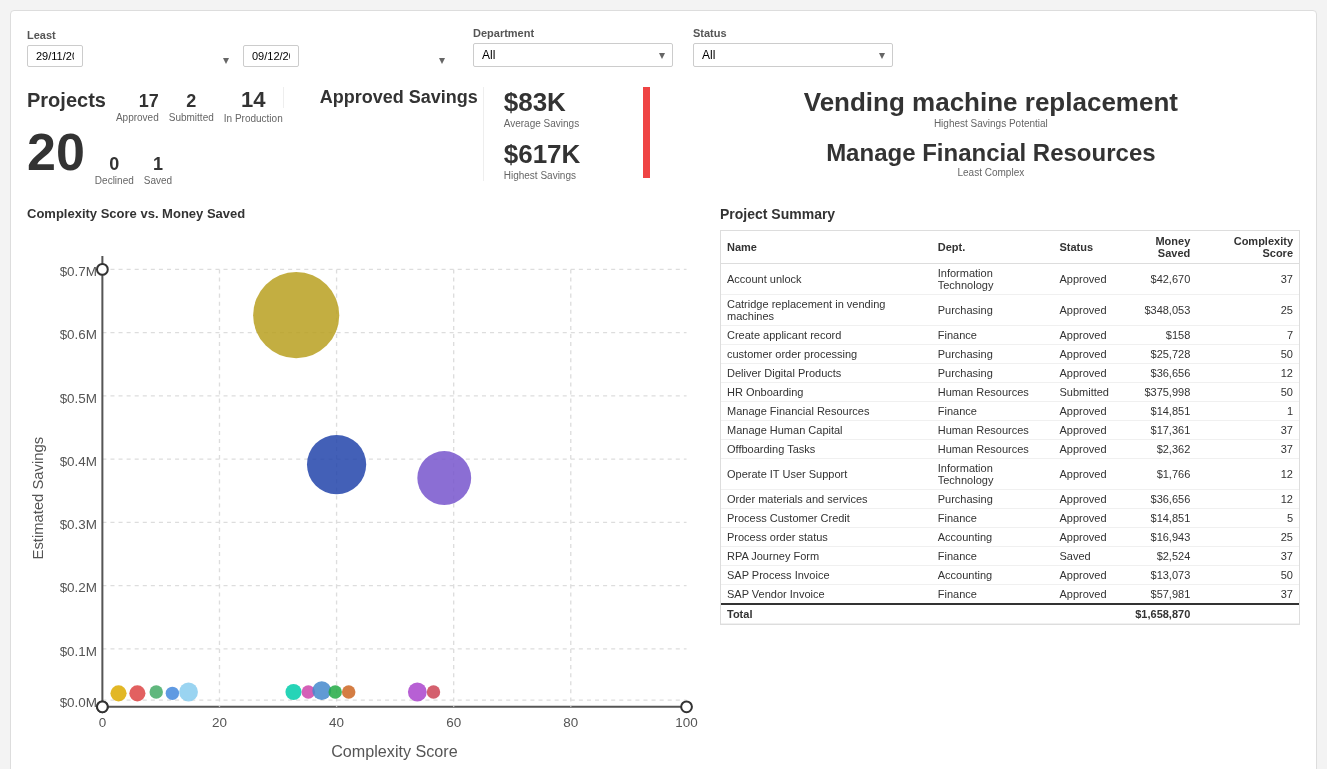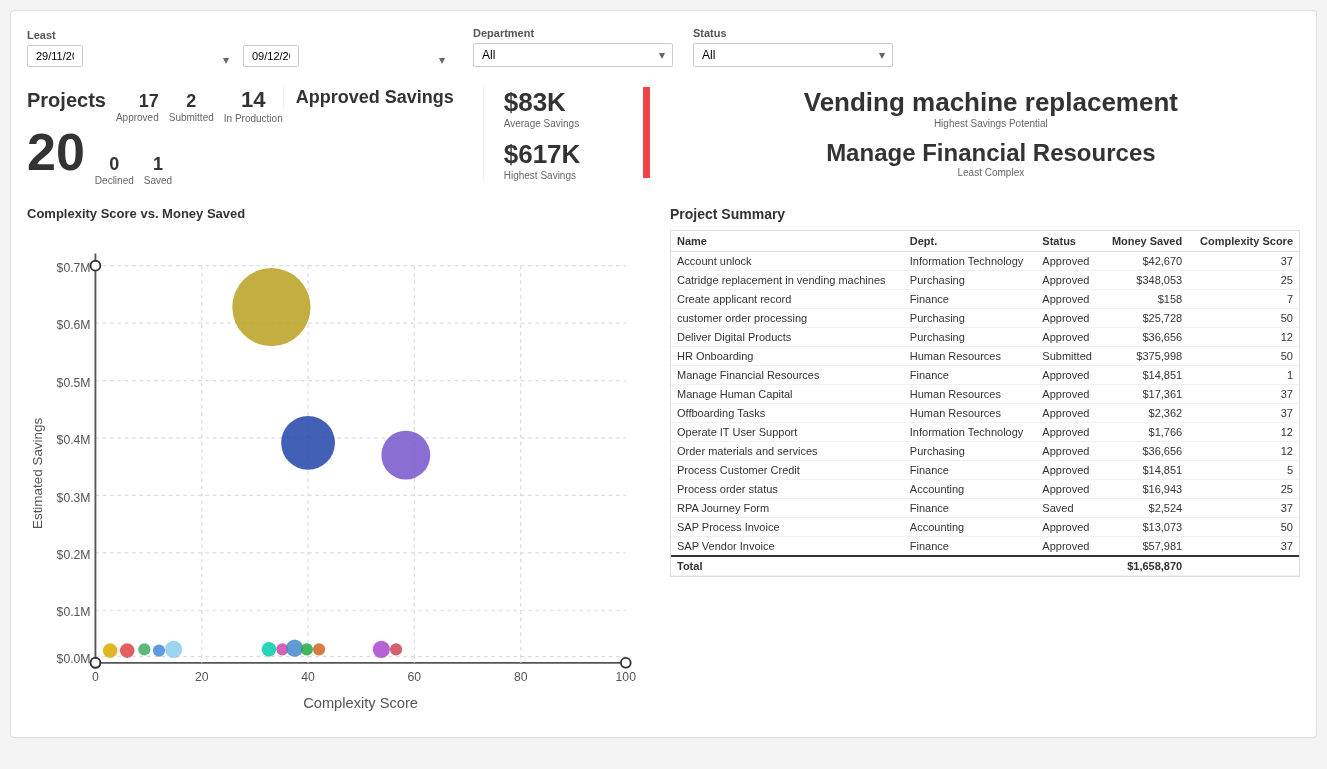--- a/index.html
+++ b/index.html
@@ -16,37 +16,37 @@
     .filter-select-wrap { position: relative; }
     .filter-select-wrap::after { content: '▾'; position: absolute; right: 8px; top: 50%; transform: translateY(-50%); pointer-events: none; color: #666; }
     .date-select-wrap { position: relative; width: 210px; }
     .date-select-wrap::after { content: '▾'; position: absolute; right: 8px; top: 8px; pointer-events: none; color: #666; }
     
     
     .kpi-row { display: flex; gap: 0; margin-bottom: 20px; align-items: flex-start; }
     
     .kpi-projects { min-width: 220px; }
     
-    .kpi-savings { min-width: 200px; border-left: 1px solid #eee; padding-left: 12px; }
+    .kpi-savings { min-width: 200px; border-left: 1px solid #eee; padding-left: 36px; }
     
     .kpi-avg { min-width: 160px; border-left: 1px solid #eee; padding-left: 20px; }
     
     .kpi-highlights { flex: 1; border-left: 7px solid #ef4444; padding-left: 32px; }
     
     
     .main-content { display: flex; gap: 20px; }
     
     
     .chart-section { flex: 1; min-width: 0; }
     .chart-title { font-size: 13px; font-weight: 700; margin-bottom: 8px; }
     .chart-container { position: relative; border: none; }
     .chart-svg { width: 100%; }
     
     
-    .table-section { width: 630px; margin-left: 12px; }
+    .table-section { width: 580px; }
     .table-title { font-size: 14px; font-weight: 700; margin-bottom: 8px; }
     .proj-table { width: 100%; border-collapse: collapse; font-size: 11px; }
     .proj-table th { text-align: left; font-weight: 600; padding: 4px 6px; border-bottom: 1px solid #ddd; font-size: 11px; }
     .proj-table th.right { text-align: right; }
     .proj-table td { padding: 3px 6px; border-bottom: 1px solid #f0f0f0; }
     .proj-table td.right { text-align: right; }
     .proj-table tfoot td { font-weight: 700; border-top: 2px solid #333; }
     .table-scroll-wrap { max-height: 440px; overflow-y: auto; border: 1px solid #ddd; }
     .sml-label { font-size: 10px; color: #666; }
   </style>

